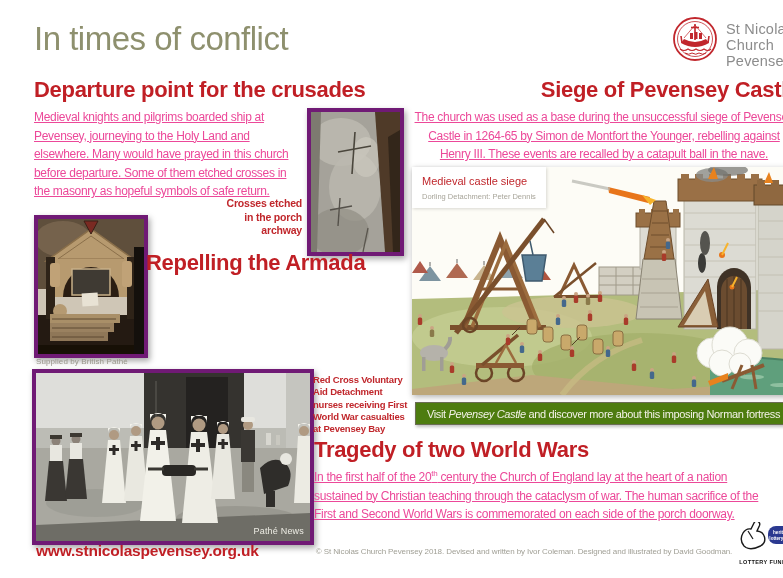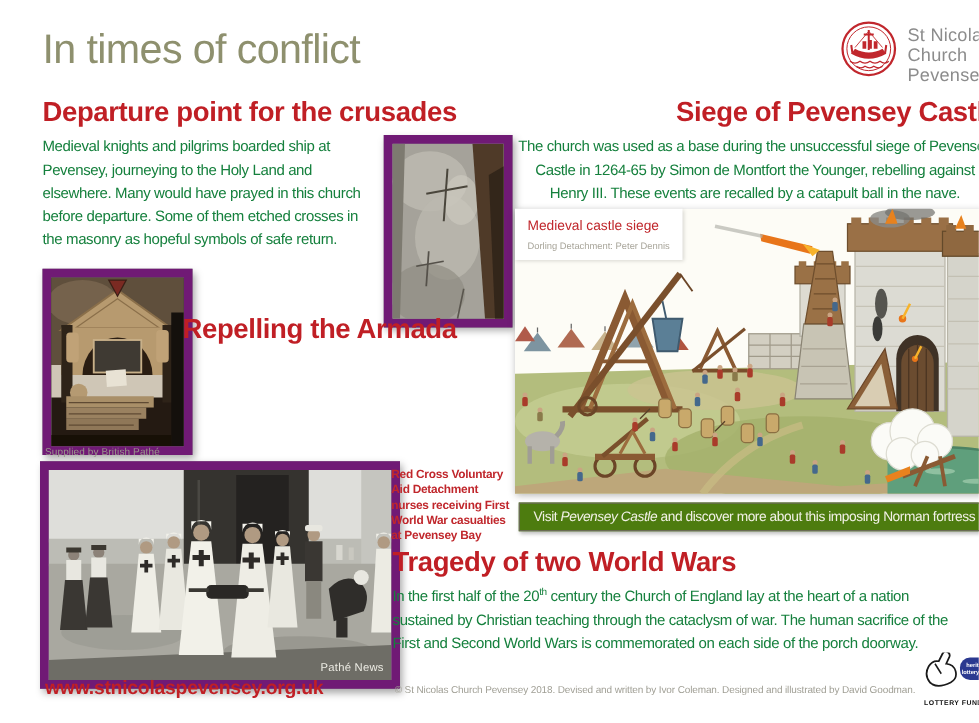--- a/index.html
+++ b/index.html
@@ -2,24 +2,24 @@
 <html><head>
 <meta charset="utf-8">
 <style>
   html,body{margin:0;padding:0;background:#ffffff;}
   .poster{position:relative;width:783px;height:578px;background:#ffffff;overflow:hidden;
           font-family:"Liberation Sans", sans-serif;color:#3d3d3d;margin-left:24px;}
   .abs{position:absolute;}
   .pre{white-space:pre-line;}
   .page-title{font-size:33px;font-weight:400;color:#8e906e;letter-spacing:-0.5px;}
   .red-heading{font-size:22px;font-weight:600;color:#c01f25;letter-spacing:-0.3px;}
-  .body-text{font-size:12px;line-height:1.55;letter-spacing:-0.3px;color:#15803d;}
+  .body-text{font-size:12px;line-height:1.55;letter-spacing:-0.3px;color:#ec4899;text-decoration:underline;}
   .red-caption{font-size:10.5px;font-weight:600;color:#c0272c;line-height:1.3;letter-spacing:-0.2px;}
   .tiny-credit{font-size:8px;color:#9a978c;letter-spacing:0.1px;}
-  .photo{box-shadow:2px 3px 6px rgba(0,0,0,0.35);border:7px solid #701a75;background:#888;}
+  .photo{box-shadow:2px 3px 6px rgba(0,0,0,0.35);border:4px solid #701a75;background:#888;}
   .photo svg{display:block;}
   .logo-text{font-size:14.5px;color:#8c8c8c;line-height:1.12;letter-spacing:0.2px;}
   .illus{box-shadow:1px 2px 6px rgba(0,0,0,0.3);}
   .illus-label{position:absolute;left:0;top:0;background:#ffffff;padding:8px 10px 7px 10px;box-shadow:1px 1px 3px rgba(0,0,0,0.15);}
   .illus-label .t{font-size:11px;font-weight:400;color:#c0272c;margin-bottom:5px;}
   .illus-label .c{font-size:7.5px;color:#a8a59a;}
   .banner{background:#4d7c0f;border:1px solid #6a6c54;color:#f2f1e6;text-align:center;
           font-size:11px;letter-spacing:-0.35px;padding:5px 0 4px 0;white-space:nowrap;
           box-shadow:1px 2px 3px rgba(0,0,0,0.25);}
   .banner i{font-style:italic;}
@@ -75,20 +75,23 @@
       <polygon points="0,0 10,0 6,140 0,140" fill="#7d7a70"></polygon>
       <polygon points="64,0 89,0 89,140 74,140" fill="#4f3a28"></polygon>
       <polygon points="77,25 89,18 89,140 82,140" fill="#33261a"></polygon>
       <path d="M44,20 L41,62" stroke="#4a463c" stroke-width="1.6" fill="none"></path>
       <path d="M27,40 L60,34" stroke="#4a463c" stroke-width="1.6" fill="none"></path>
       <path d="M29,86 L27,114" stroke="#55514a" stroke-width="1.4" fill="none"></path>
       <path d="M19,98 L41,94" stroke="#55514a" stroke-width="1.4" fill="none"></path>
       <path d="M57,116 L52,140" stroke="#5a564e" stroke-width="1.3" fill="none"></path>
     </svg>
   </div>
+  <div class="abs red-caption pre" style="left:198px;top:197px;width:80px;text-align:right;">Crosses etched
+in the porch
+archway</div>
 
   <div class="abs photo" style="left:10px;top:215px;width:106px;height:135px;">
     <svg width="106" height="135" viewBox="0 0 106 135">
       <rect width="106" height="135" fill="#241a12"></rect>
       <rect x="0" y="0" width="106" height="75" fill="#5f4f3c"></rect>
       <ellipse cx="25" cy="20" rx="28" ry="18" fill="#7a6750" opacity="0.8"></ellipse>
       <rect x="0" y="70" width="100" height="26" fill="#cfc6b6"></rect>
       <polygon points="8,42 53,10 98,42" fill="#b79a6f" stroke="#8a6f4a" stroke-width="1.5"></polygon>
       <polygon points="20,40 53,17 86,40" fill="none" stroke="#8a6f4a" stroke-width="1"></polygon>
       <polygon points="46,2 60,2 53,15" fill="#7a2a22" stroke="#3a1f16" stroke-width="1"></polygon>

